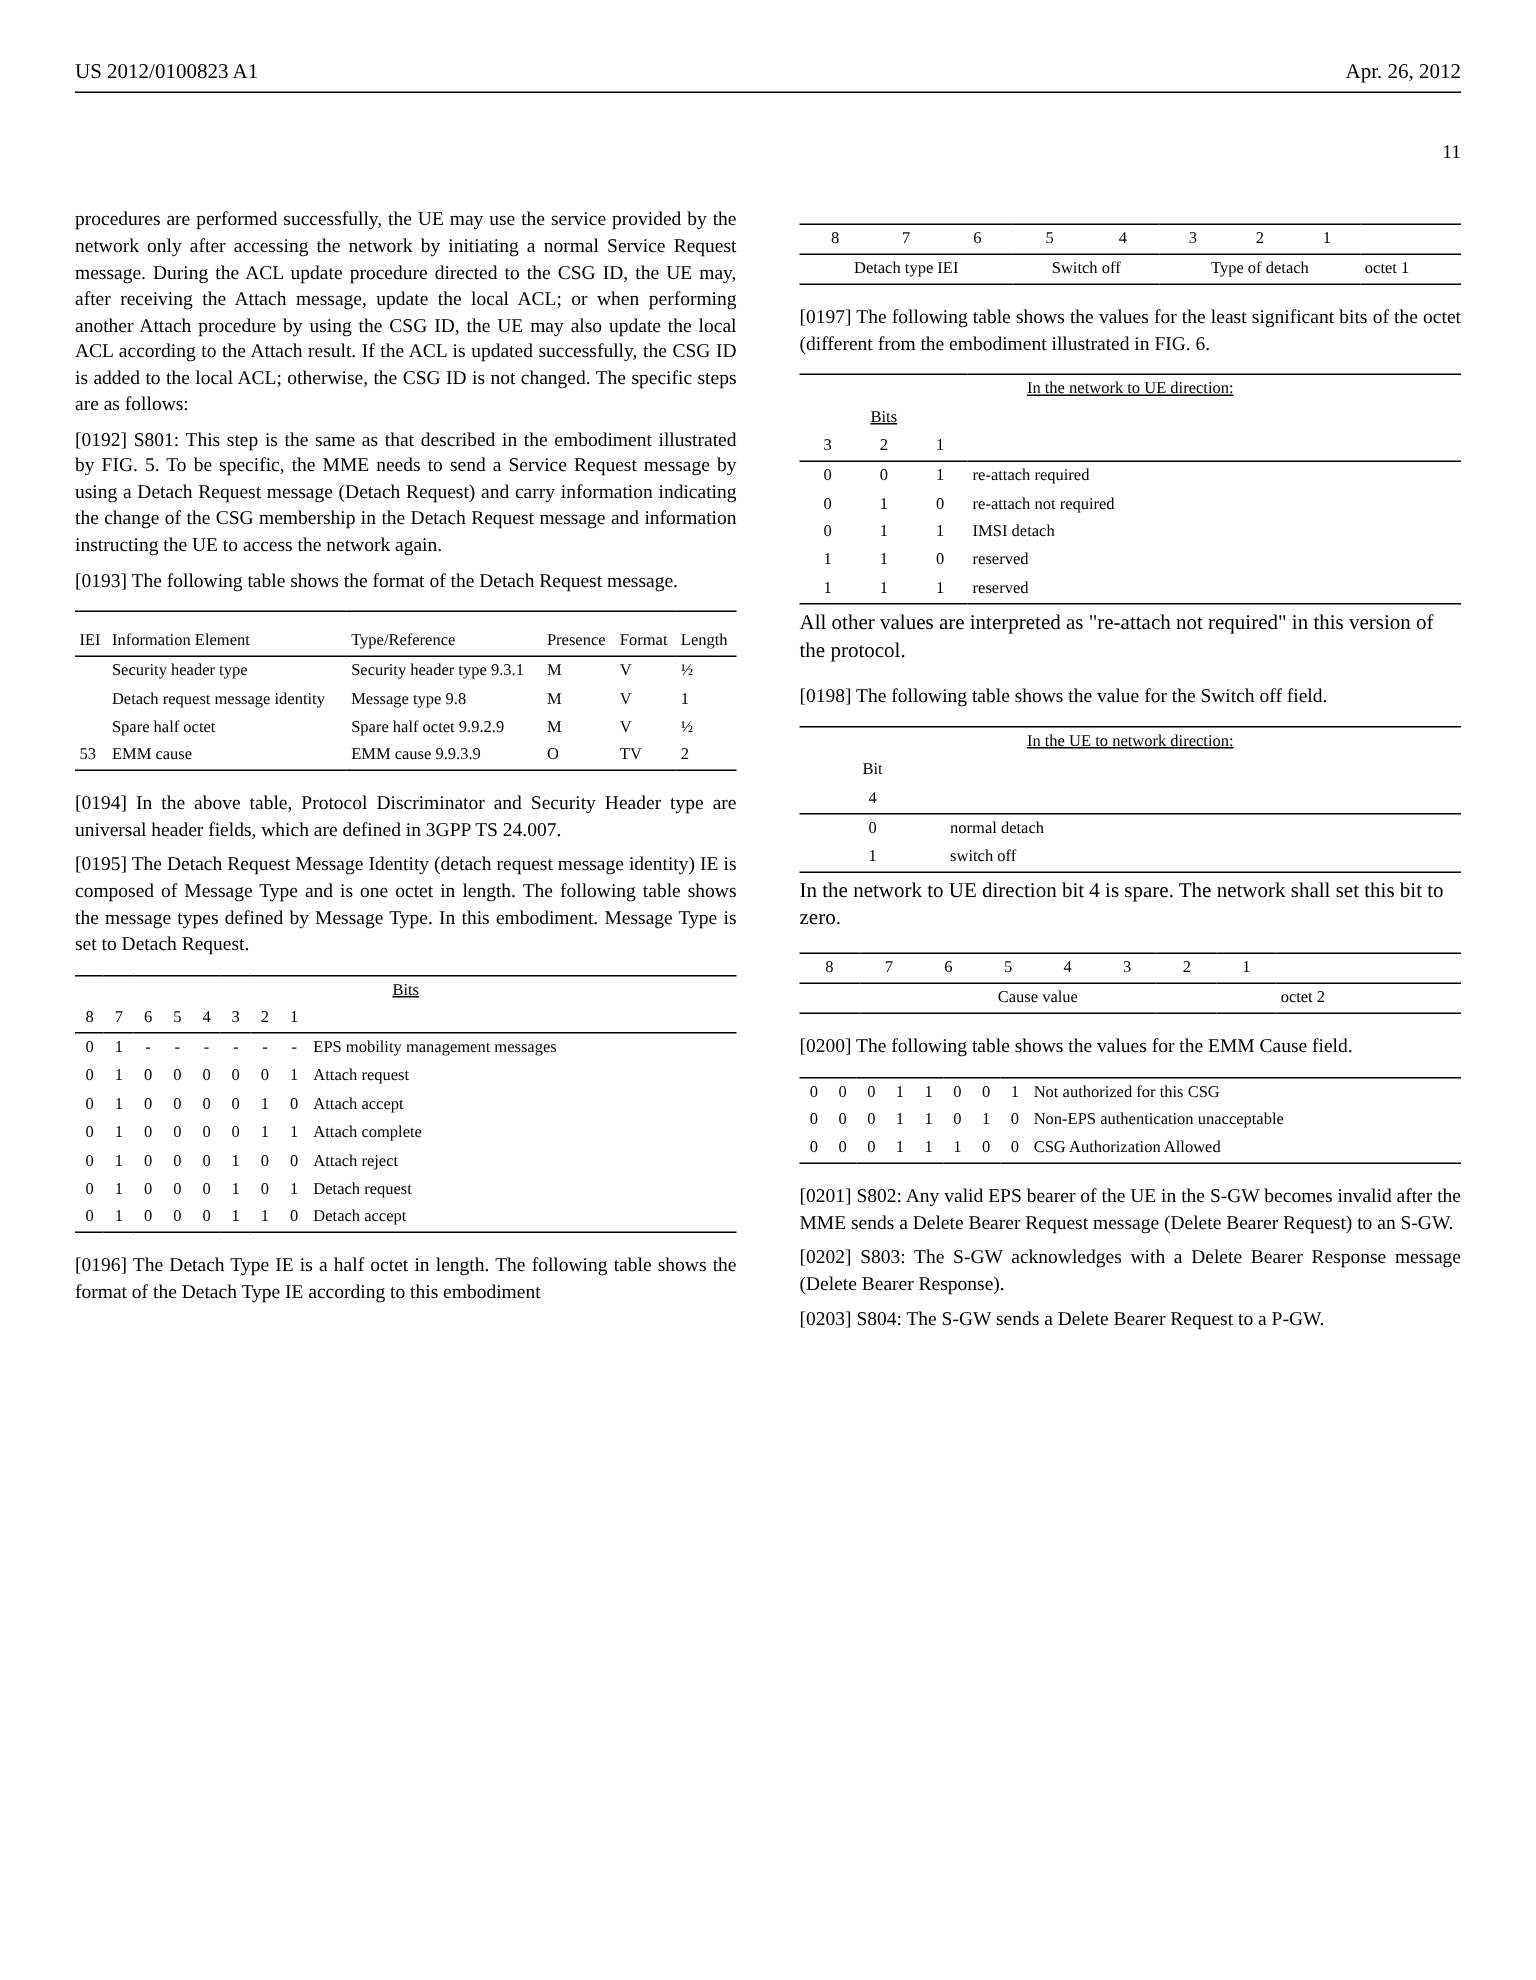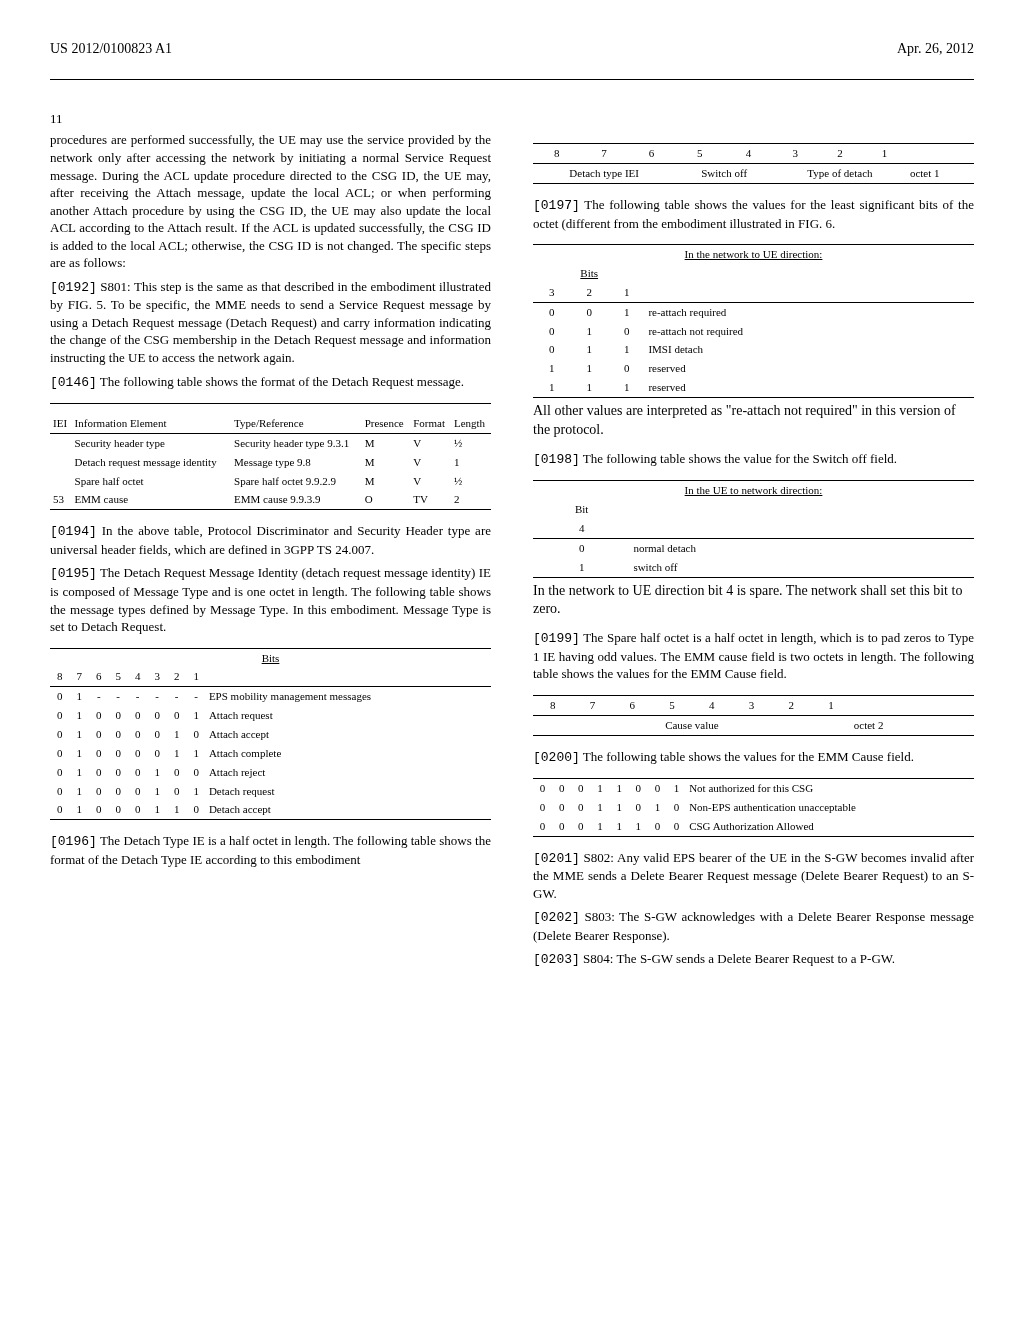--- a/index.html
+++ b/index.html
@@ -8,44 +8,43 @@
     line-height: 1.35;
     margin: 0;
     padding: 40px 50px;
     color: #000;
     background: #fff;
   }
   .header {
     display: flex;
     justify-content: space-between;
     border-bottom: 1px solid #000;
-    padding-bottom: 20px;
+    padding-bottom: 2px;
     margin-bottom: 30px;
     font-size: 14px;
   }
   .page-number {
-    text-align: left;
-    margin-bottom: 4px;
+    text-align: right;
+    margin-bottom: 28px;
     font-size: 13px;
   }
   .columns {
     display: flex;
     gap: 42px;
   }
   .col {
     flex: 1;
     min-width: 0;
   }
   p {
     margin: 0 0 6px 0;
     text-align: justify;
   }
   .para-label {
     font-weight: normal;
-    font-family: Liberation Mono, monospace;
   }
   table {
     border-collapse: collapse;
     width: 100%;
     font-size: 11px;
     margin: 12px 0;
   }
   .sep-top { border-top: 1px solid #000; }
   .sep-bot { border-bottom: 1px solid #000; }
   th, td {
@@ -76,21 +75,21 @@
 <div class="columns">
 
   <div class="col">
     <p>procedures are performed successfully, the UE may use the service provided by the network only after accessing the network by initiating a normal Service Request message. During the ACL update procedure directed to the CSG ID, the UE may, after receiving the Attach message, update the local ACL; or when performing another Attach procedure by using the CSG ID, the UE may also update the local ACL according to the Attach result. If the ACL is updated successfully, the CSG ID is added to the local ACL; otherwise, the CSG ID is not changed. The specific steps are as follows:</p>
 
     <p>
       <span class="para-label">[0192]</span><span> S801: This step is the same as that described in the embodiment illustrated by FIG. 5. To be specific, the MME needs to send a Service Request message by using a Detach Request message (Detach Request) and carry information indicating the change of the CSG membership in the Detach Request message and information instructing the UE to access the network again.</span>
     </p>
 
     <p>
-      <span class="para-label">[0146]</span><span> The following table shows the format of the Detach Request message.</span>
+      <span class="para-label">[0193]</span><span> The following table shows the format of the Detach Request message.</span>
     </p>
 
     <table>
       <tbody>
           <tr class="sep-top">
             <td colspan="6" class="small-gap"></td>
           </tr>
       <tr class="sep-bot">
         <th>IEI</th>
         <th>Information Element</th>
@@ -342,23 +341,20 @@
             <td>normal detach</td>
           </tr>
       <tr class="sep-bot">
             <td class="center">1</td>
             <td>switch off</td>
           </tr>
     </tbody>
       </table>
     <div class="footnote">In the network to UE direction bit 4 is spare. The network shall set this bit to zero.</div>
 
-    <p>
-      <span class="para-label">[0199]</span><span> The Spare half octet is a half octet in length, which is to pad zeros to Type 1 IE having odd values. The EMM cause field is two octets in length. The following table shows the values for the EMM Cause field.</span>
-    </p>
 
     <table>
       <tbody>
           <tr class="sep-top sep-bot">
         <th class="center">8</th>
             <th class="center">7</th>
             <th class="center">6</th>
             <th class="center">5</th>
             <th class="center">4</th>
             <th class="center">3</th>

